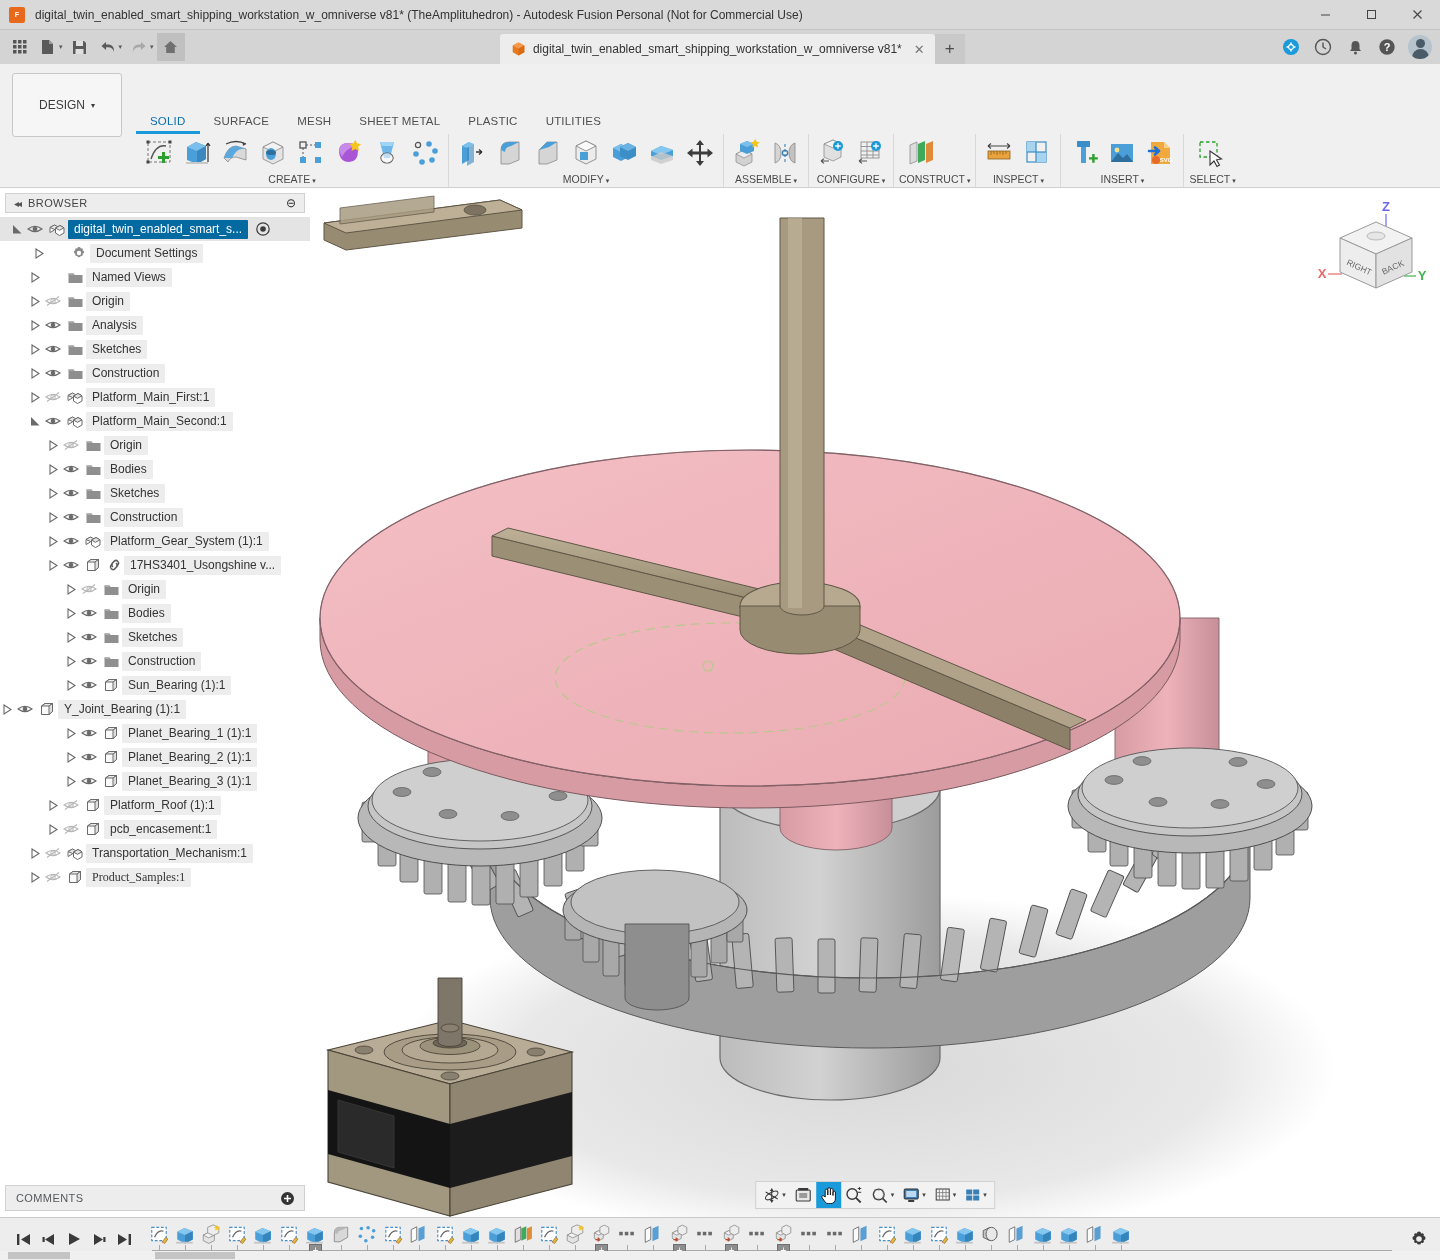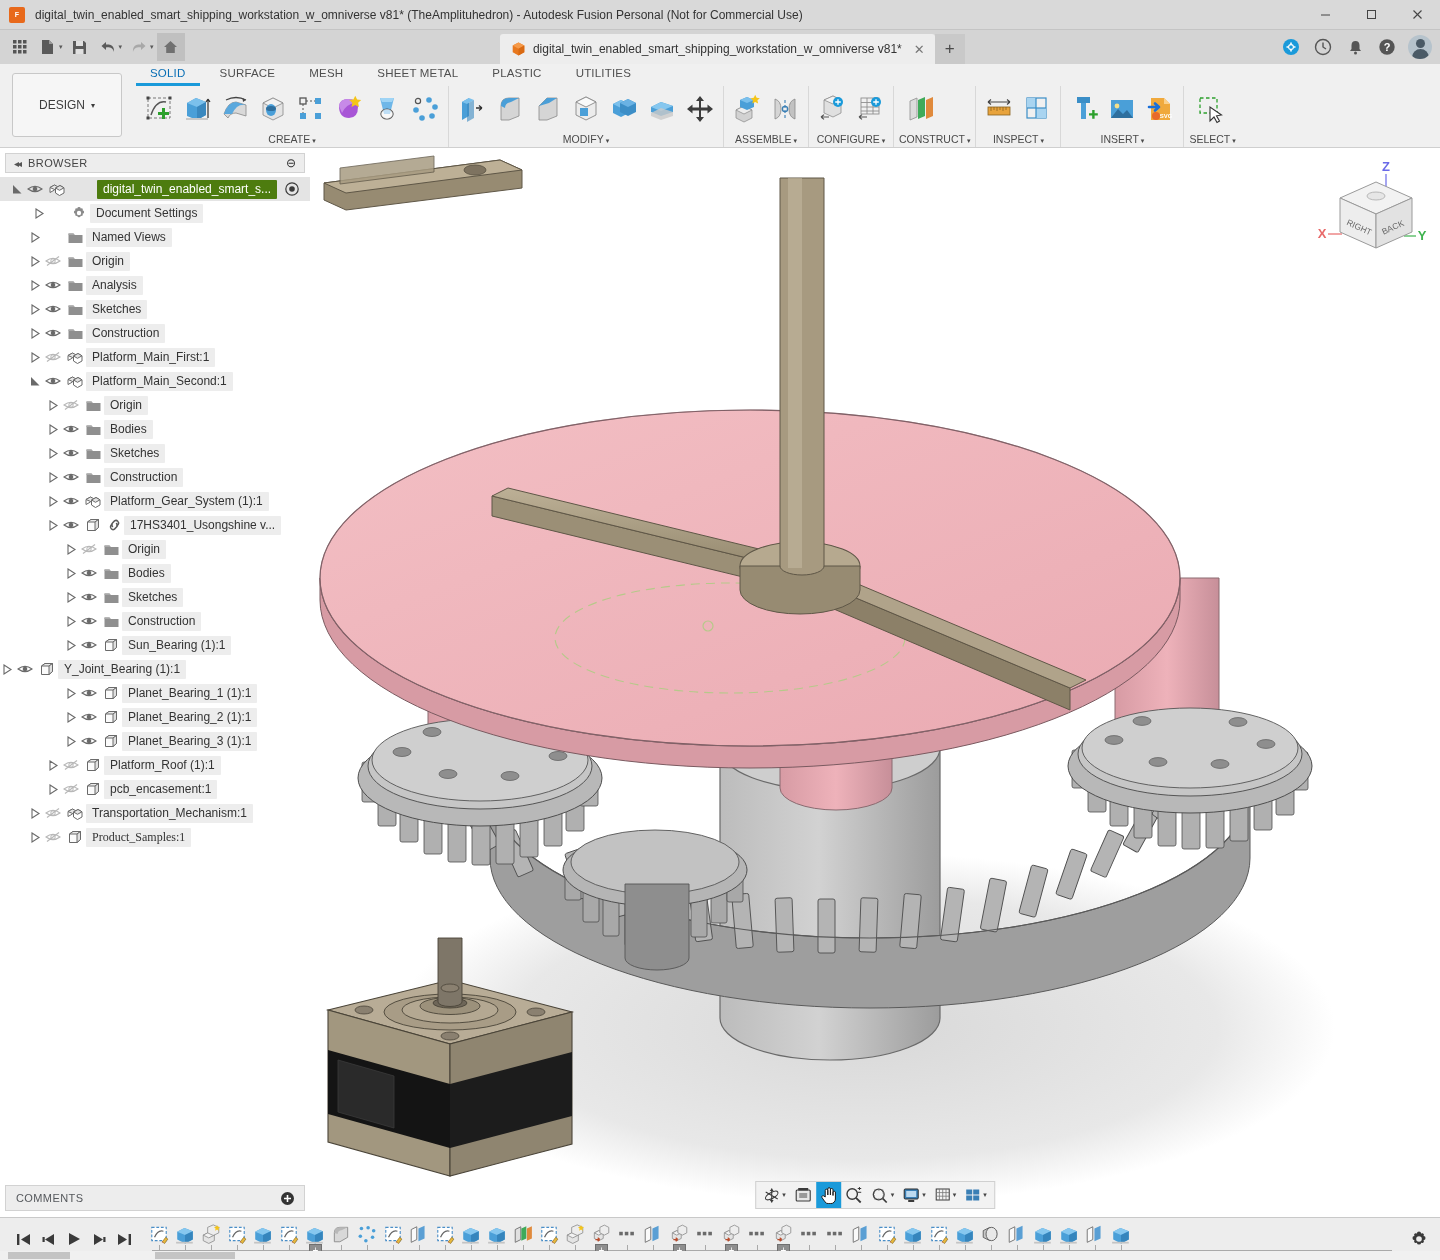--- a/index.html
+++ b/index.html
@@ -75,21 +75,21 @@
   .ribbon {
     background: #f0f0f0; border-bottom: 1px solid #cfcfcf;
     flex: 0 0 84px; display: flex; position: relative;
   }
   .designbox {
     width: 110px; margin: 9px 8px 9px 12px; border: 1px solid #c8c8c8; background: #f6f6f6;
     border-radius: 3px; display: flex; align-items: center; justify-content: center;
     font-size: 12px; color: #3c3c3c; height: 64px;
   }
   .ribbon-right { flex: 1; display: flex; flex-direction: column; }
-  .tabs { height: 22px; display: flex; align-items: flex-end; padding-left: 6px; gap: 6px; }
+  .tabs { height: 22px; display: flex; align-items: flex-end; padding-left: 6px; gap: 0; margin-top: 48px; }
   .rtab {
     padding: 0 14px 3px 14px; font-size: 11.5px; color: #4f4f4f; letter-spacing: .2px;
     border-bottom: 3px solid transparent; line-height: 14px;
   }
   .rtab.active { color: #0a6fb5; border-bottom-color: #1a9ada; }
   .panels { flex: 1; display: flex; align-items: stretch; padding-left: 6px; }
   .panel { display: flex; flex-direction: column; position: relative; padding: 0 5px; }
   .panel + .panel { border-left: 1px solid #d8d8d8; }
   .panel-icons { flex: 1; display: flex; align-items: center; gap: 2px; }
   .panel-title {
@@ -116,21 +116,21 @@
   .bh-min { margin-left: auto; font-size: 12px; color: #333; }
   .tree { flex: 1; overflow: hidden; padding-top: 4px; }
   .node { height: 24px; display: flex; align-items: center; white-space: nowrap; }
   .tw { width: 14px; flex: 0 0 14px; display: flex; align-items: center; justify-content: center; color: #666; }
   .eye { width: 22px; flex: 0 0 22px; display: flex; align-items: center; justify-content: center; }
   .nico { width: 22px; flex: 0 0 22px; display: flex; align-items: center; justify-content: center; }
   .nlbl {
     font-size: 12px; color: #333; background: #ededed; padding: 2px 6px; border-radius: 1px;
     line-height: 15px;
   }
-  .node.selected .nlbl { background: #4d7c0f; color: #fff; margin-left: 29px; }
+  .node.selected .nlbl { background: #0369a1; color: #fff; }
   .node.selected { background: #e4e4e4; }
   .linkico { width: 20px; flex: 0 0 20px; display: flex; align-items: center; justify-content: center; }
   .nradio { margin-left: 8px; display: flex; align-items: center; }
 
   .comments {
     height: 26px; background: #ededed; border: 1px solid #d2d2d2; margin: 0 5px 6px 5px;
     display: flex; align-items: center; padding: 0 10px;
   }
   .comments .lbl { font-size: 11px; color: #55585c; letter-spacing: .4px; }
   .comments .plus { margin-left: auto; font-size: 13px; color: #333; }

